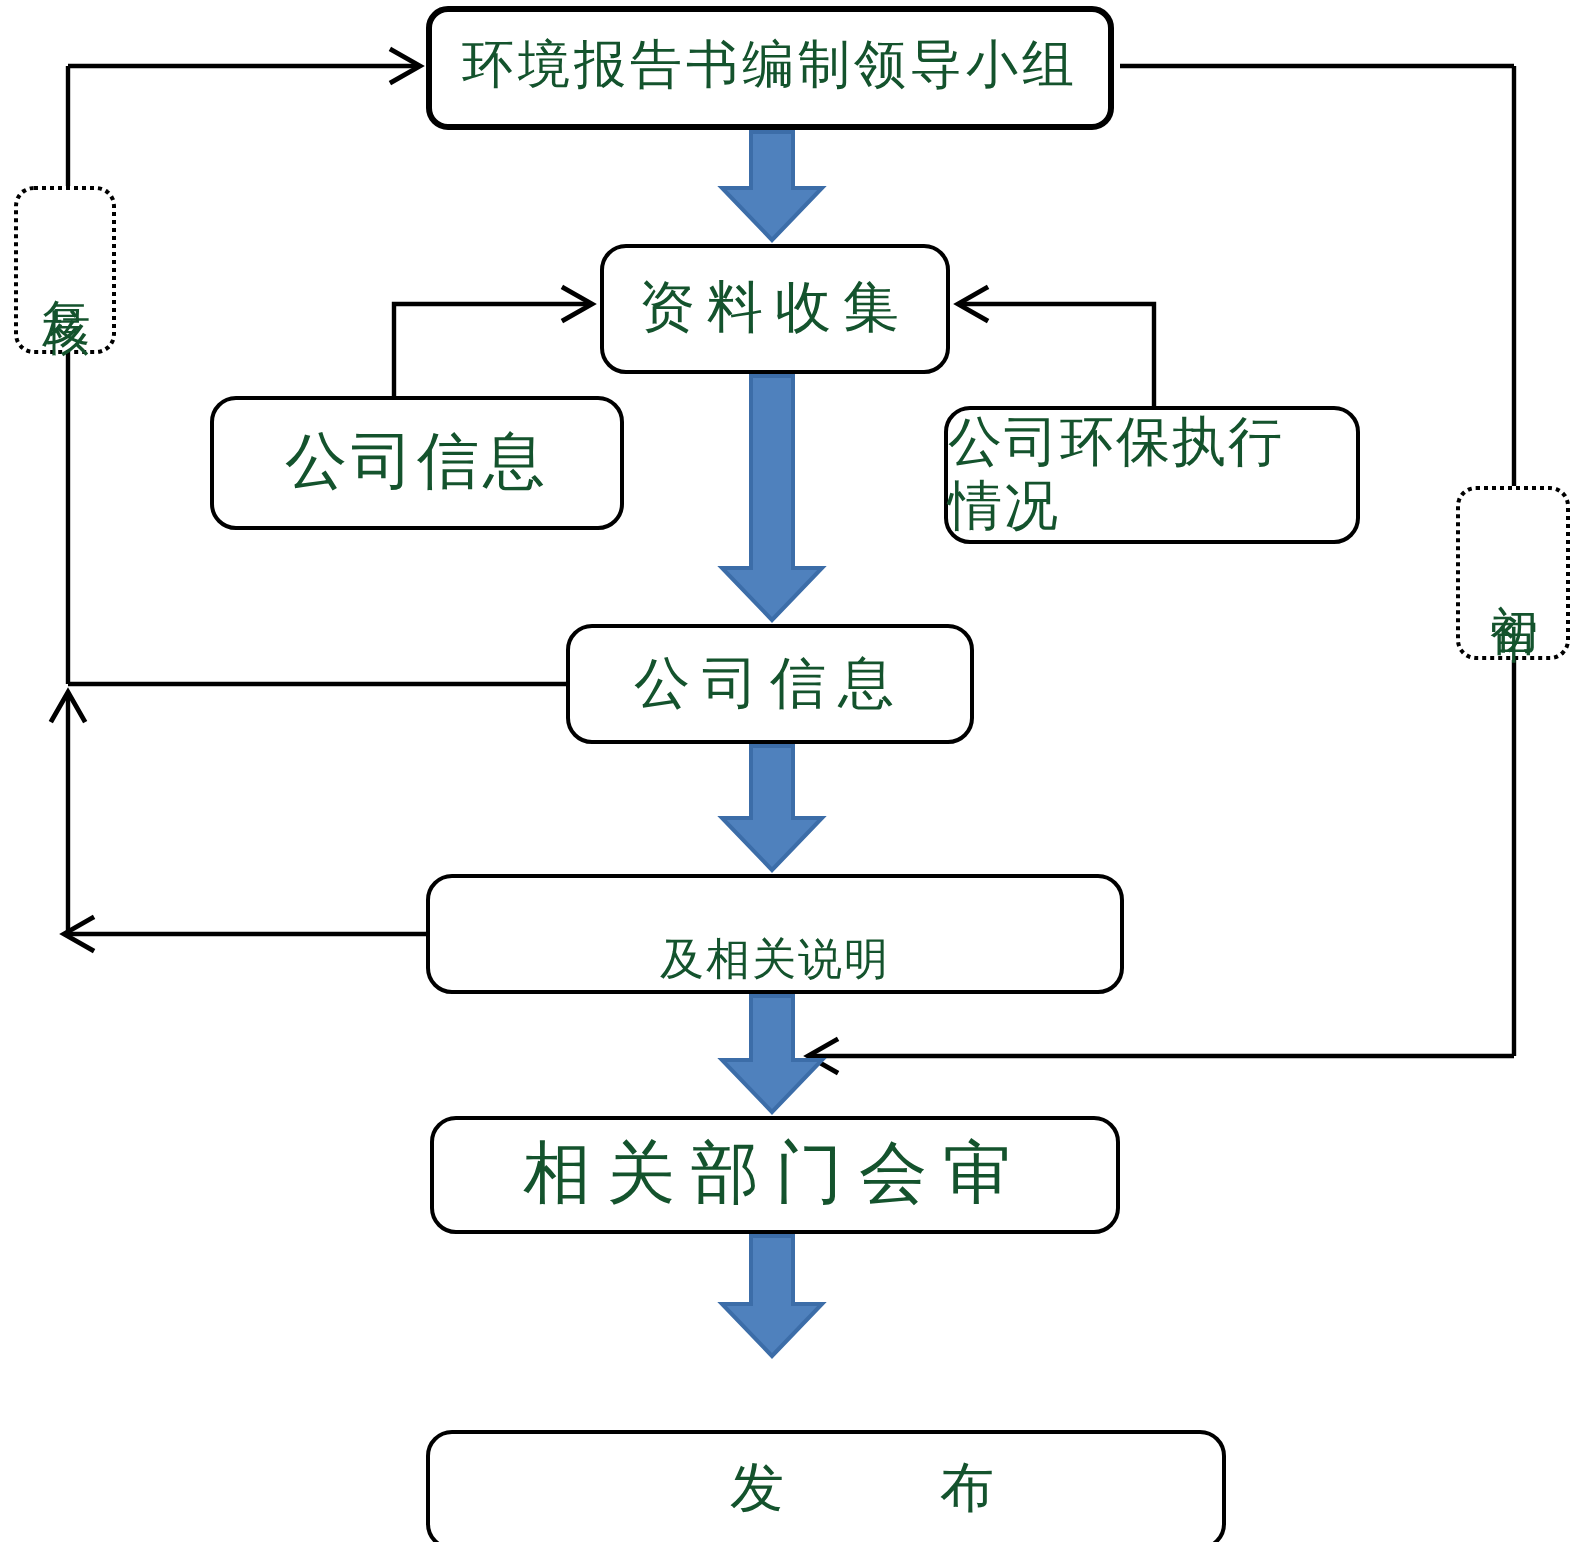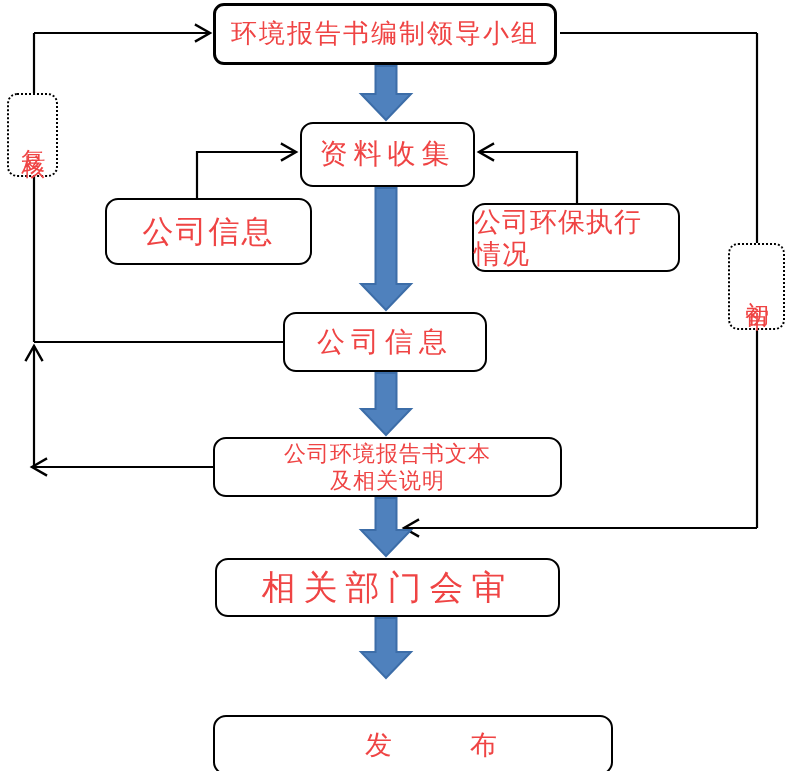--- a/index.html
+++ b/index.html
@@ -1,21 +1,21 @@
 <!DOCTYPE html>
 <html><head>
 <meta charset="utf-8">
 <style>
   html,body{margin:0;padding:0;background:#ffffff;}
   .stage{
     position:relative;
     width:793px;height:771px;
     background:#ffffff;
     font-family:"DejaVu Serif","Liberation Serif",serif;
-    color:#ef4444;
+    color:#14532d;
     overflow:hidden;
   }
   svg.connector-layer{
     position:absolute;left:0;top:0;width:793px;height:771px;
   }
   .cline{stroke:#000;stroke-width:2.2;fill:none;}
   .ahead{stroke:#000;stroke-width:2.4;fill:none;stroke-linecap:square;}
   .blue-arrow{stroke:#3c6da8;stroke-width:2;}
   .node{
     position:absolute;
@@ -99,21 +99,21 @@
       <span>情况</span>
     </span>
   </div>
 
   <div class="node n-outline">
     <span class="lbl">公司信息</span>
   </div>
 
   <div class="node n-reporttext">
     <span class="lbl">
-      <span>公司环境报告书文本</span><br>
+      <br>
       <span>及相关说明</span>
     </span>
   </div>
 
   <div class="node n-deptreview">
     <span class="lbl">相关部门会审</span>
   </div>
 
   <div class="node n-publish">
     <span class="lbl">发　　布</span>

